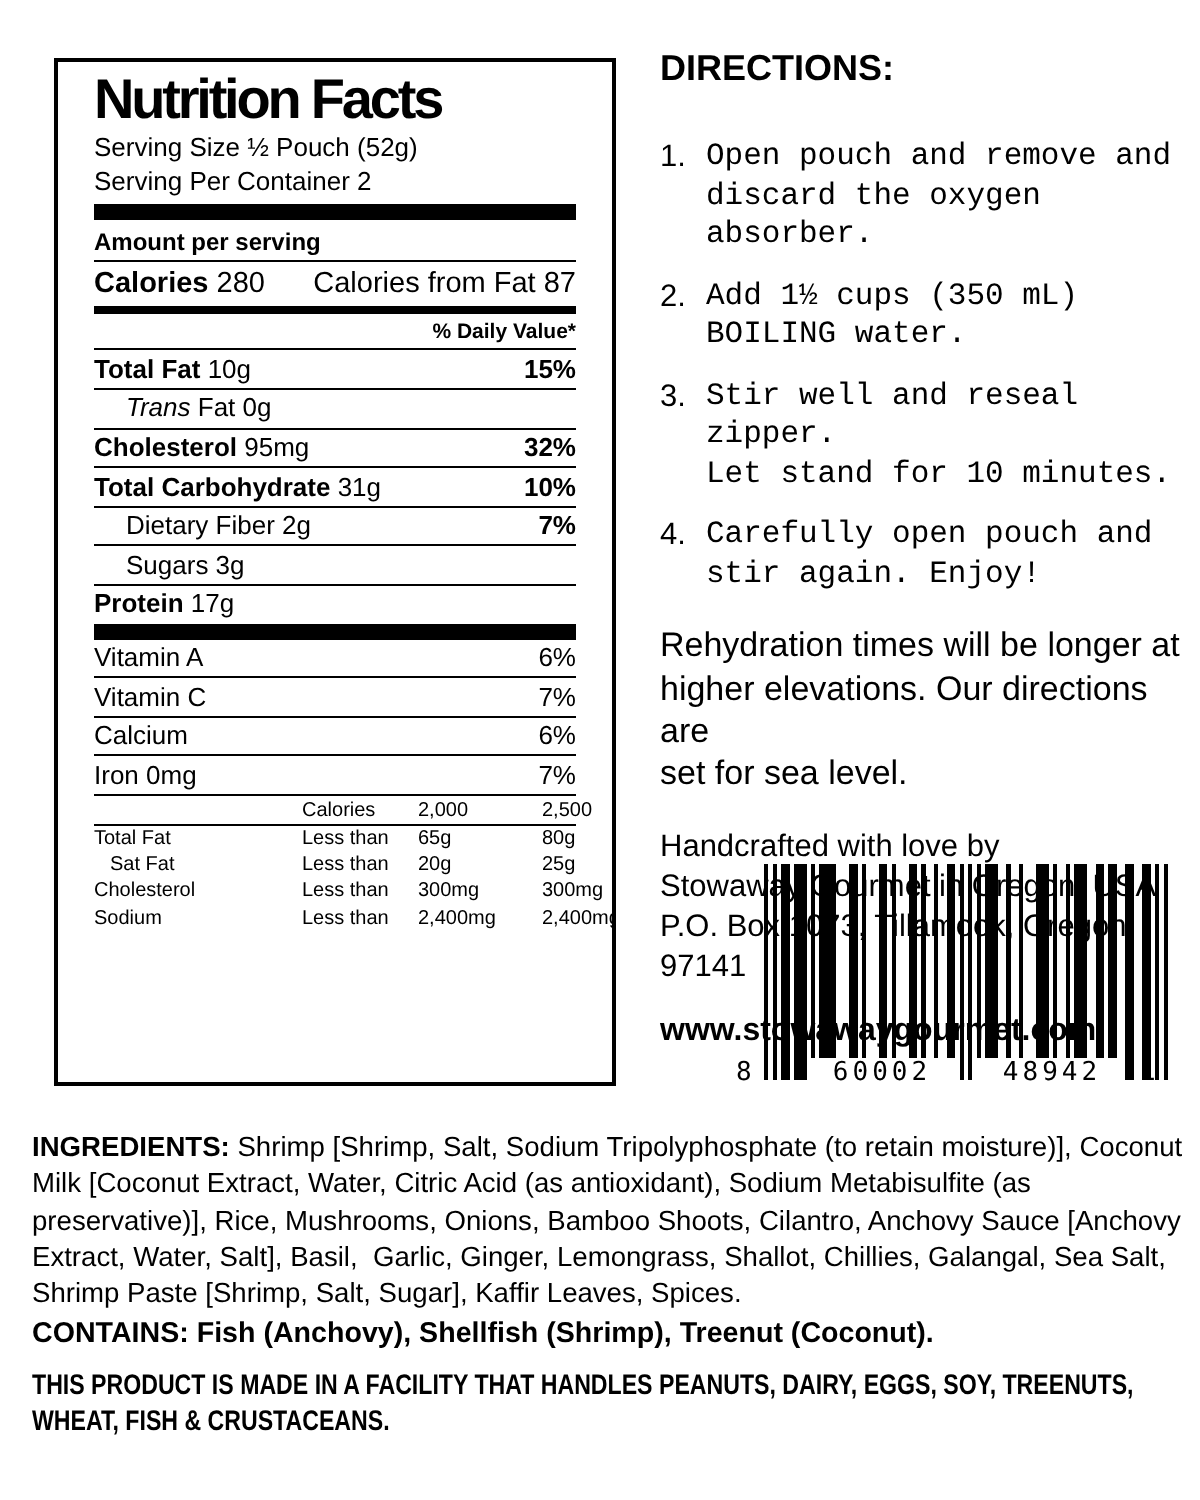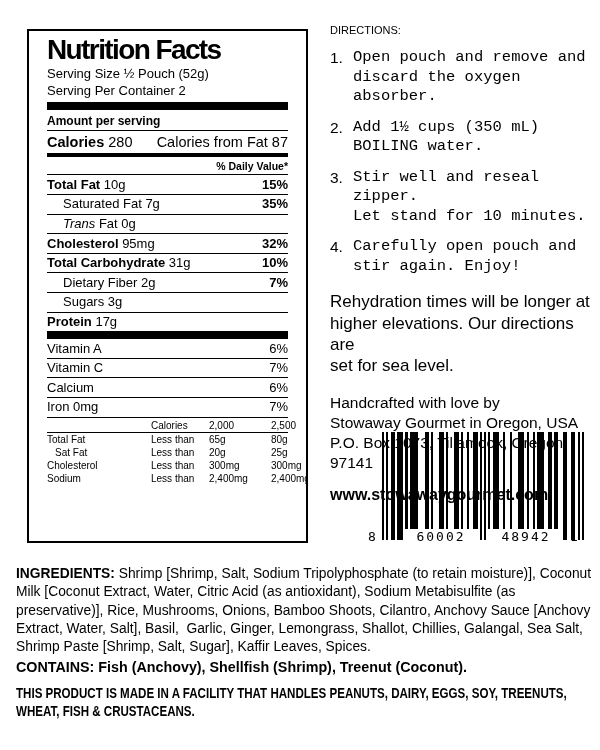--- a/index.html
+++ b/index.html
@@ -25,21 +25,21 @@
   .nf-row.micro .dv { font-weight:normal; }
   .nf-foot { font-size:9.5px; line-height:1.18; padding:3px 0; }
   .hang { margin-left:7px; text-indent:-7px; }
   .dvt { font-size:10px; line-height:1.32; margin-top:1px; }
   .row4 { display:grid; grid-template-columns:104px 58px 62px 1fr; }
   .row4.head { border-bottom:1px solid #000; }
   .c-ind { padding-left:8px; }
 
   
   .right-col { position:absolute; left:330px; top:24px; width:266px; }
-  .dir-head { font-size:11px; font-weight:normal; margin-bottom:12px; }
+  .dir-head { font-size:18px; font-weight:bold; margin-bottom:24px; }
   .step { display:flex; font-size:15.5px; line-height:1.26; margin-bottom:11px; }
   .step .num { width:23px; flex:none; }
   .step .txt { white-space:pre-line;font-family:Liberation Mono, monospace; }
   .note { font-size:17px; line-height:1.26; margin-top:15px; white-space:pre-line; }
   .maker { margin-top:16px; font-size:15.5px; line-height:1.3; }
   .site { margin-top:13px; font-weight:bold; font-size:16px; }
 
   
   .barcode { position:absolute; left:368px; top:432px; width:232px; height:122px; }
   .barcode .bars { position:absolute; left:14px; top:0; }
@@ -68,24 +68,20 @@
   <div class="nf-cal">
     <span><span class="bold">Calories</span> <span>280</span></span>
     <span>Calories from Fat 87</span>
   </div>
   <div class="bar4"></div>
   <div class="nf-dvh">% Daily Value*</div>
 
   <div class="nf-row">
     <span class="lbl"><span class="bold">Total Fat</span><span> 10g</span></span>
     <span class="dv">15%</span>
-  </div>
-  <div class="nf-row indent">
-    <span class="lbl"><span>Saturated Fat 7g</span></span>
-    <span class="dv">35%</span>
   </div>
   <div class="nf-row indent">
     <span class="lbl"><i>Trans</i><span> Fat 0g</span></span>
     <span class="dv"></span>
   </div>
   <div class="nf-row">
     <span class="lbl"><span class="bold">Cholesterol</span><span> 95mg</span></span>
     <span class="dv">32%</span>
   </div>
   <div class="nf-row">

